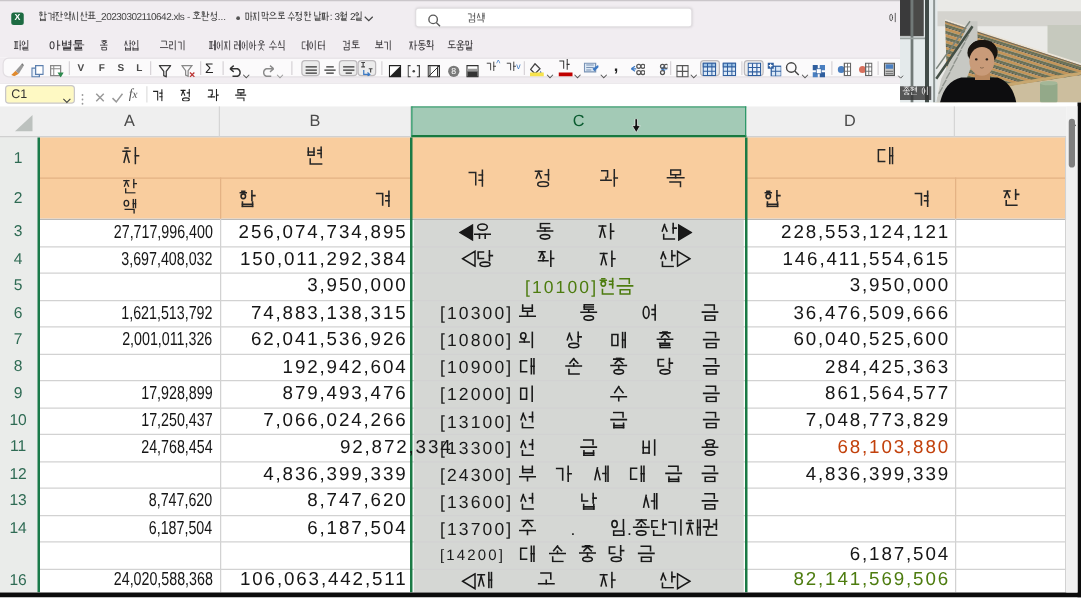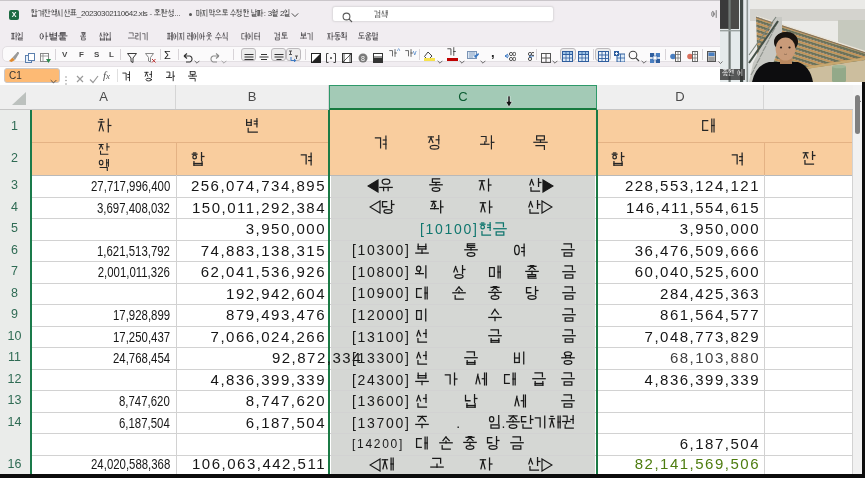--- a/index.html
+++ b/index.html
@@ -5,21 +5,21 @@
 body{width:865px;height:478px;overflow:hidden;position:relative;background:#fff;
  font-family:"Liberation Sans",sans-serif;}
 #app{position:absolute;left:0;top:0;width:865px;height:478px;}
 .abs{position:absolute;}
 
 #titlebar{left:0;top:0;width:865px;height:28px;background:#f1edf1;}
 #menubar{left:0;top:28px;width:865px;height:18px;background:#f1edf1;}
 #toolband{left:0;top:46px;width:865px;height:20px;background:#f1edf1;}
 #toolbar{left:2px;top:46px;width:860px;height:16px;background:#fbfafb;border:1px solid #e3dfe3;border-radius:5px;box-sizing:border-box;}
 #fbar{left:0;top:66px;width:865px;height:19px;background:#ffffff;border-top:1px solid #e6e2e6;box-sizing:border-box;}
-#namebox{left:4px;top:68px;width:56px;height:15px;background:#fdba74;border:1px solid #c9c7c9;border-radius:3px;box-sizing:border-box;font-size:10px;color:#333;line-height:13px;padding-left:4px;}
+#namebox{left:4px;top:68px;width:56px;height:15px;background:#fef9c3;border:1px solid #c9c7c9;border-radius:3px;box-sizing:border-box;font-size:10px;color:#333;line-height:13px;padding-left:4px;}
 
 #grid{left:0;top:85px;width:865px;height:389px;background:#fff;overflow:hidden;}
 
 #cam{left:720px;top:0;width:145px;height:82px;}
 #rightbar{left:862px;top:82px;width:3px;height:396px;background:#0c0c0c;}
 #botbar{left:0;top:474px;width:865px;height:4px;background:#0c0c0c;}
 </style></head><body>
 <div id="app">
 <div class="abs" id="titlebar"></div>
 <div class="abs" style="left:0;top:0;width:720px;height:1px;background:#cac6ca"></div>
@@ -214,21 +214,21 @@
       <div style="position: absolute; left: 176px; top: 197.7px; width: 150px; font-size: 15px; color: rgb(22, 22, 22); text-align: right; white-space: nowrap; letter-spacing: 1.5px; line-height: 21.54px; height: 21.54px;">192,942,604</div>
       <div style="position: absolute; left: 597px; top: 197.7px; width: 163px; font-size: 15px; color: rgb(22, 22, 22); text-align: right; white-space: nowrap; letter-spacing: 1.5px; line-height: 21.54px; height: 21.54px;">284,425,363</div>
       <div style="position: absolute; left: 32px; top: 219.24px; width: 138px; font-size: 15px; color: rgb(22, 22, 22); text-align: right; white-space: nowrap; line-height: 21.54px; height: 21.54px;"><span style="display:inline-block;transform:scaleX(0.76);transform-origin:100% 50%">17,928,899</span></div>
       <div style="position: absolute; left: 176px; top: 219.24px; width: 150px; font-size: 15px; color: rgb(22, 22, 22); text-align: right; white-space: nowrap; letter-spacing: 1.5px; line-height: 21.54px; height: 21.54px;">879,493,476</div>
       <div style="position: absolute; left: 597px; top: 219.24px; width: 163px; font-size: 15px; color: rgb(22, 22, 22); text-align: right; white-space: nowrap; letter-spacing: 1.5px; line-height: 21.54px; height: 21.54px;">861,564,577</div>
       <div style="position: absolute; left: 32px; top: 240.78px; width: 138px; font-size: 15px; color: rgb(22, 22, 22); text-align: right; white-space: nowrap; line-height: 21.54px; height: 21.54px;"><span style="display:inline-block;transform:scaleX(0.76);transform-origin:100% 50%">17,250,437</span></div>
       <div style="position: absolute; left: 176px; top: 240.78px; width: 150px; font-size: 15px; color: rgb(22, 22, 22); text-align: right; white-space: nowrap; letter-spacing: 1.5px; line-height: 21.54px; height: 21.54px;">7,066,024,266</div>
       <div style="position: absolute; left: 597px; top: 240.78px; width: 163px; font-size: 15px; color: rgb(22, 22, 22); text-align: right; white-space: nowrap; letter-spacing: 1.5px; line-height: 21.54px; height: 21.54px;">7,048,773,829</div>
       <div style="position: absolute; left: 32px; top: 262.32px; width: 138px; font-size: 15px; color: rgb(22, 22, 22); text-align: right; white-space: nowrap; line-height: 21.54px; height: 21.54px;"><span style="display:inline-block;transform:scaleX(0.76);transform-origin:100% 50%">24,768,454</span></div>
       <div style="position: absolute; left: 176px; top: 262.32px; width: 150px; font-size: 15px; color: rgb(22, 22, 22); text-align: right; white-space: nowrap; letter-spacing: 1.5px; line-height: 21.54px; height: 21.54px; margin-left: 36px;">92,872,334</div>
-      <div style="position: absolute; left: 597px; top: 262.32px; width: 163px; font-size: 15px; color: #404040; text-align: right; white-space: nowrap; letter-spacing: 1.5px; line-height: 21.54px; height: 21.54px;">68,103,880</div>
+      <div style="position: absolute; left: 597px; top: 262.32px; width: 163px; font-size: 15px; color: #c2410c; text-align: right; white-space: nowrap; letter-spacing: 1.5px; line-height: 21.54px; height: 21.54px;">68,103,880</div>
       <div style="position: absolute; left: 176px; top: 283.86px; width: 150px; font-size: 15px; color: rgb(22, 22, 22); text-align: right; white-space: nowrap; letter-spacing: 1.5px; line-height: 21.54px; height: 21.54px;">4,836,399,339</div>
       <div style="position: absolute; left: 597px; top: 283.86px; width: 163px; font-size: 15px; color: rgb(22, 22, 22); text-align: right; white-space: nowrap; letter-spacing: 1.5px; line-height: 21.54px; height: 21.54px;">4,836,399,339</div>
       <div style="position: absolute; left: 32px; top: 305.4px; width: 138px; font-size: 15px; color: rgb(22, 22, 22); text-align: right; white-space: nowrap; line-height: 21.54px; height: 21.54px;"><span style="display:inline-block;transform:scaleX(0.76);transform-origin:100% 50%">8,747,620</span></div>
       <div style="position: absolute; left: 176px; top: 305.4px; width: 150px; font-size: 15px; color: rgb(22, 22, 22); text-align: right; white-space: nowrap; letter-spacing: 1.5px; line-height: 21.54px; height: 21.54px;">8,747,620</div>
       <div style="position: absolute; left: 32px; top: 326.94px; width: 138px; font-size: 15px; color: rgb(22, 22, 22); text-align: right; white-space: nowrap; line-height: 21.54px; height: 21.54px;"><span style="display:inline-block;transform:scaleX(0.76);transform-origin:100% 50%">6,187,504</span></div>
       <div style="position: absolute; left: 176px; top: 326.94px; width: 150px; font-size: 15px; color: rgb(22, 22, 22); text-align: right; white-space: nowrap; letter-spacing: 1.5px; line-height: 21.54px; height: 21.54px;">6,187,504</div>
       <div style="position: absolute; left: 597px; top: 348.48px; width: 163px; font-size: 15px; color: rgb(22, 22, 22); text-align: right; white-space: nowrap; letter-spacing: 1.5px; line-height: 21.54px; height: 21.54px;">6,187,504</div>
       <div style="position: absolute; left: 32px; top: 370.2px; width: 138px; font-size: 15px; color: rgb(22, 22, 22); text-align: right; white-space: nowrap; line-height: 18.8px; height: 18.8px;"><span style="display:inline-block;transform:scaleX(0.76);transform-origin:100% 50%">24,020,588,368</span></div>
       <div style="position: absolute; left: 176px; top: 370.2px; width: 150px; font-size: 15px; color: rgb(22, 22, 22); text-align: right; white-space: nowrap; letter-spacing: 1.5px; line-height: 18.8px; height: 18.8px;">106,063,442,511</div>
       <div style="position: absolute; left: 597px; top: 370.2px; width: 163px; font-size: 15px; color: #4d7c0f; text-align: right; white-space: nowrap; letter-spacing: 1.5px; line-height: 18.8px; height: 18.8px;">82,141,569,506</div>
@@ -325,21 +325,21 @@
         <span><svg viewBox="0 0 100 100" style="width:14px;height:14px;vertical-align:-0.12em" preserveAspectRatio="none" fill="none" stroke="currentColor" stroke-width="9" stroke-linecap="square">
             <polyline points="26,10.8 13.2,49.199999999999996 "></polyline>
             <polyline points="26.8,18.48 39.6,49.199999999999996 "></polyline>
             <polyline points="75.3,4.4 75.3,59.599999999999994 "></polyline>
             <polyline points="75.3,32 92.32,32 "></polyline>
             <polyline points="21.12,68.56 21.12,94.16 81.92,94.16 "></polyline>
           </svg><svg width="12" height="14" viewBox="0 0 12 14" style="vertical-align:-2px">
             <polygon points="1,1 1,13 11,7" fill="none" stroke="#191919" stroke-width="1.2"></polygon>
           </svg></span>
       </div>
-      <div style="position: absolute; left: 331px; top: 133.08px; width: 264.5px; height: 21.54px; font-size: 14px; color: #0f766e; display: flex; align-items: center; box-sizing: border-box; justify-content: center;">
+      <div style="position: absolute; left: 331px; top: 133.08px; width: 264.5px; height: 21.54px; font-size: 14px; color: #4d7c0f; display: flex; align-items: center; box-sizing: border-box; justify-content: center;">
         <span style="letter-spacing:1.7px">[10100]</span>
         <svg viewBox="0 0 100 100" style="width:14px;height:14px;vertical-align:-0.12em" preserveAspectRatio="none" fill="none" stroke="currentColor" stroke-width="9" stroke-linecap="square">
           <polyline points="18,6.96 34,6.96 "></polyline>
           <polyline points="9.2,15.6 42.800000000000004,15.6 "></polyline>
           <ellipse cx="26" cy="35.76" rx="12.8" ry="13.44"></ellipse>
           <polyline points="79.44,4.4 79.44,59.599999999999994 "></polyline>
           <polyline points="61.96,21.2 79.44,21.2 "></polyline>
           <polyline points="61.96,39.199999999999996 79.44,39.199999999999996 "></polyline>
           <polyline points="21.12,68.56 21.12,94.16 81.92,94.16 "></polyline>
         </svg>

